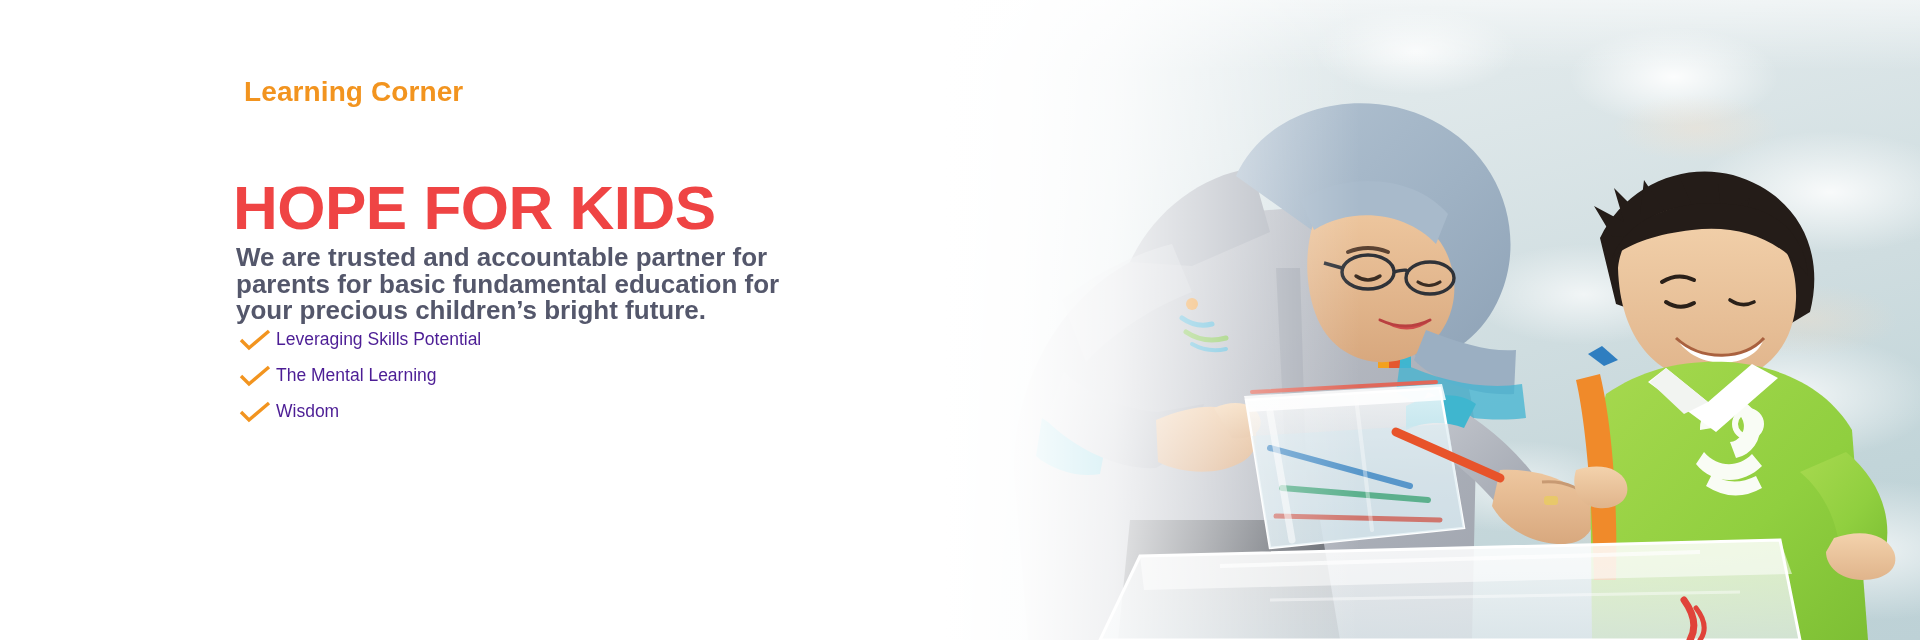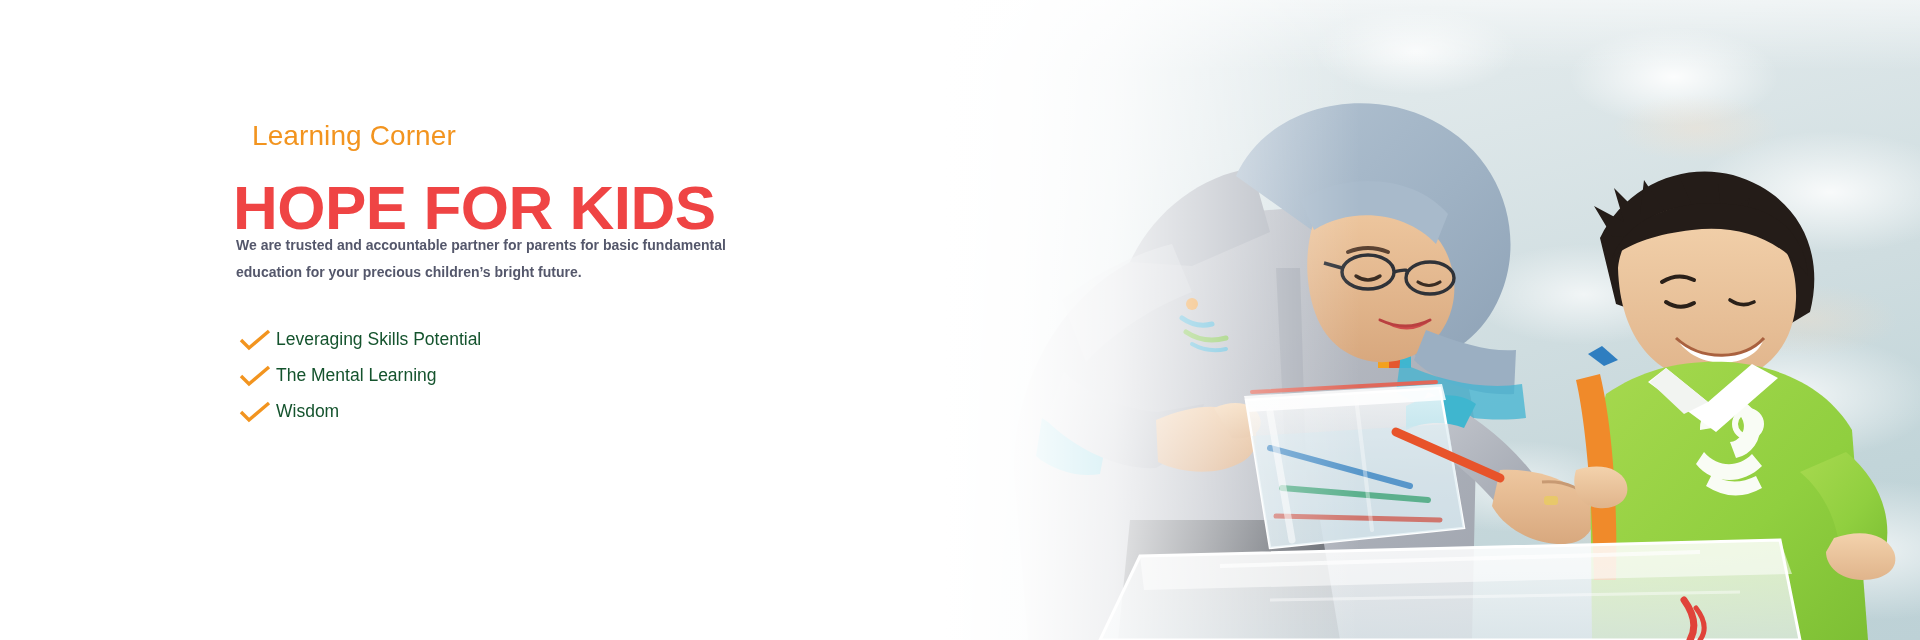--- a/index.html
+++ b/index.html
@@ -44,43 +44,43 @@
   }
   .photo-fade-top{
     position:absolute;top:0;left:0;right:0;height:70px;
     background:linear-gradient(to bottom,rgba(255,255,255,.55),rgba(255,255,255,0));
     pointer-events:none;
   }
 
   
   .content{position:absolute;left:236px;top:0;width:700px;height:640px;z-index:5;}
   .eyebrow{
-    position:absolute;top:76px;left:16px;
-    font-size:28px;font-weight:normal;letter-spacing:.1px;
-    color:#F2941F;white-space:nowrap;margin-top:44px;
+    position:absolute;top:76px;left:8px;
+    font-size:28px;font-weight:bold;letter-spacing:.1px;
+    color:#F2941F;white-space:nowrap;
   }
   .headline{
     position:absolute;top:135px;left:-3px;
     font-size:62px;font-weight:bold;letter-spacing:-.5px;line-height:1;
     color:#ef4444;white-space:nowrap;
   }
   .lede{
     position:absolute;top:218px;left:0;width:545px;
-    font-size:14px;font-weight:bold;line-height:26.5px;
+    font-size:26px;font-weight:bold;line-height:26.5px;
     color:#54576B;
   }
   .checklist{position:absolute;top:322px;left:2px;margin:0;padding:0;list-style:none;}
   .check-item{
     display:flex;align-items:center;height:36px;margin-bottom:0;
   }
   .check-icon{
     width:34px;height:22px;flex:0 0 34px;display:block;margin-right:4px;
   }
   .check-label{
-    font-size:17.5px;font-weight:normal;color:#14532d;line-height:1;
+    font-size:17.5px;font-weight:normal;color:#4c1d95;line-height:1;
   }
 </style>
 </head>
 <body>
 
 <div class="banner">
 
   <div class="photo">
     <div class="photo-inner">
       <div class="backdrop"></div>

